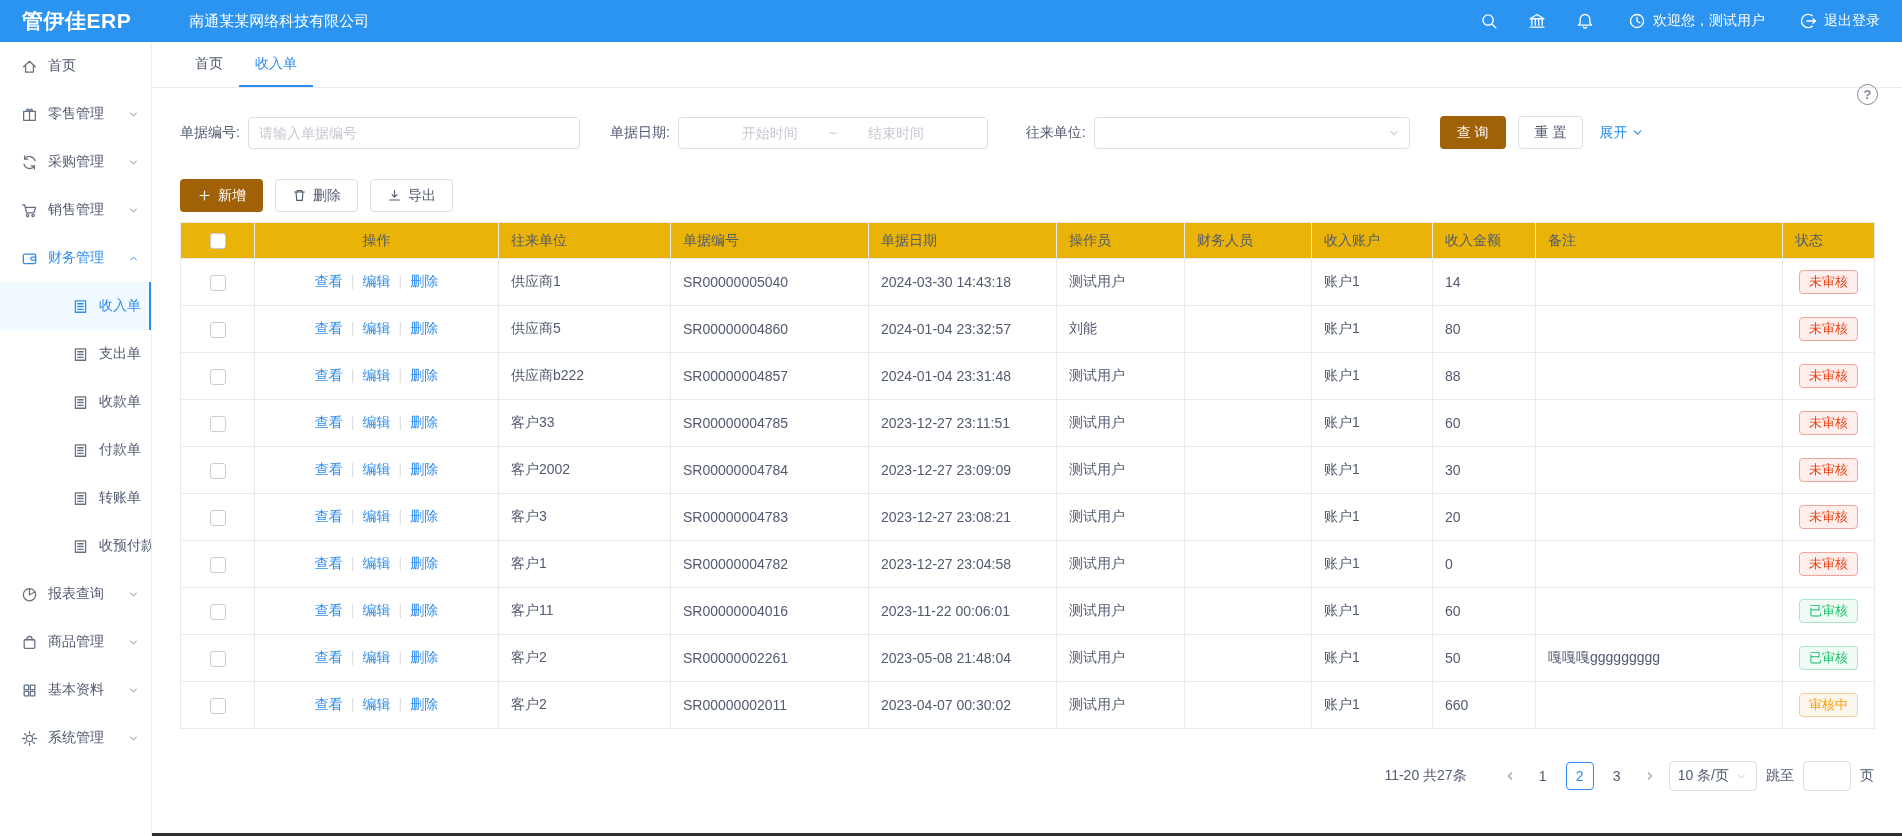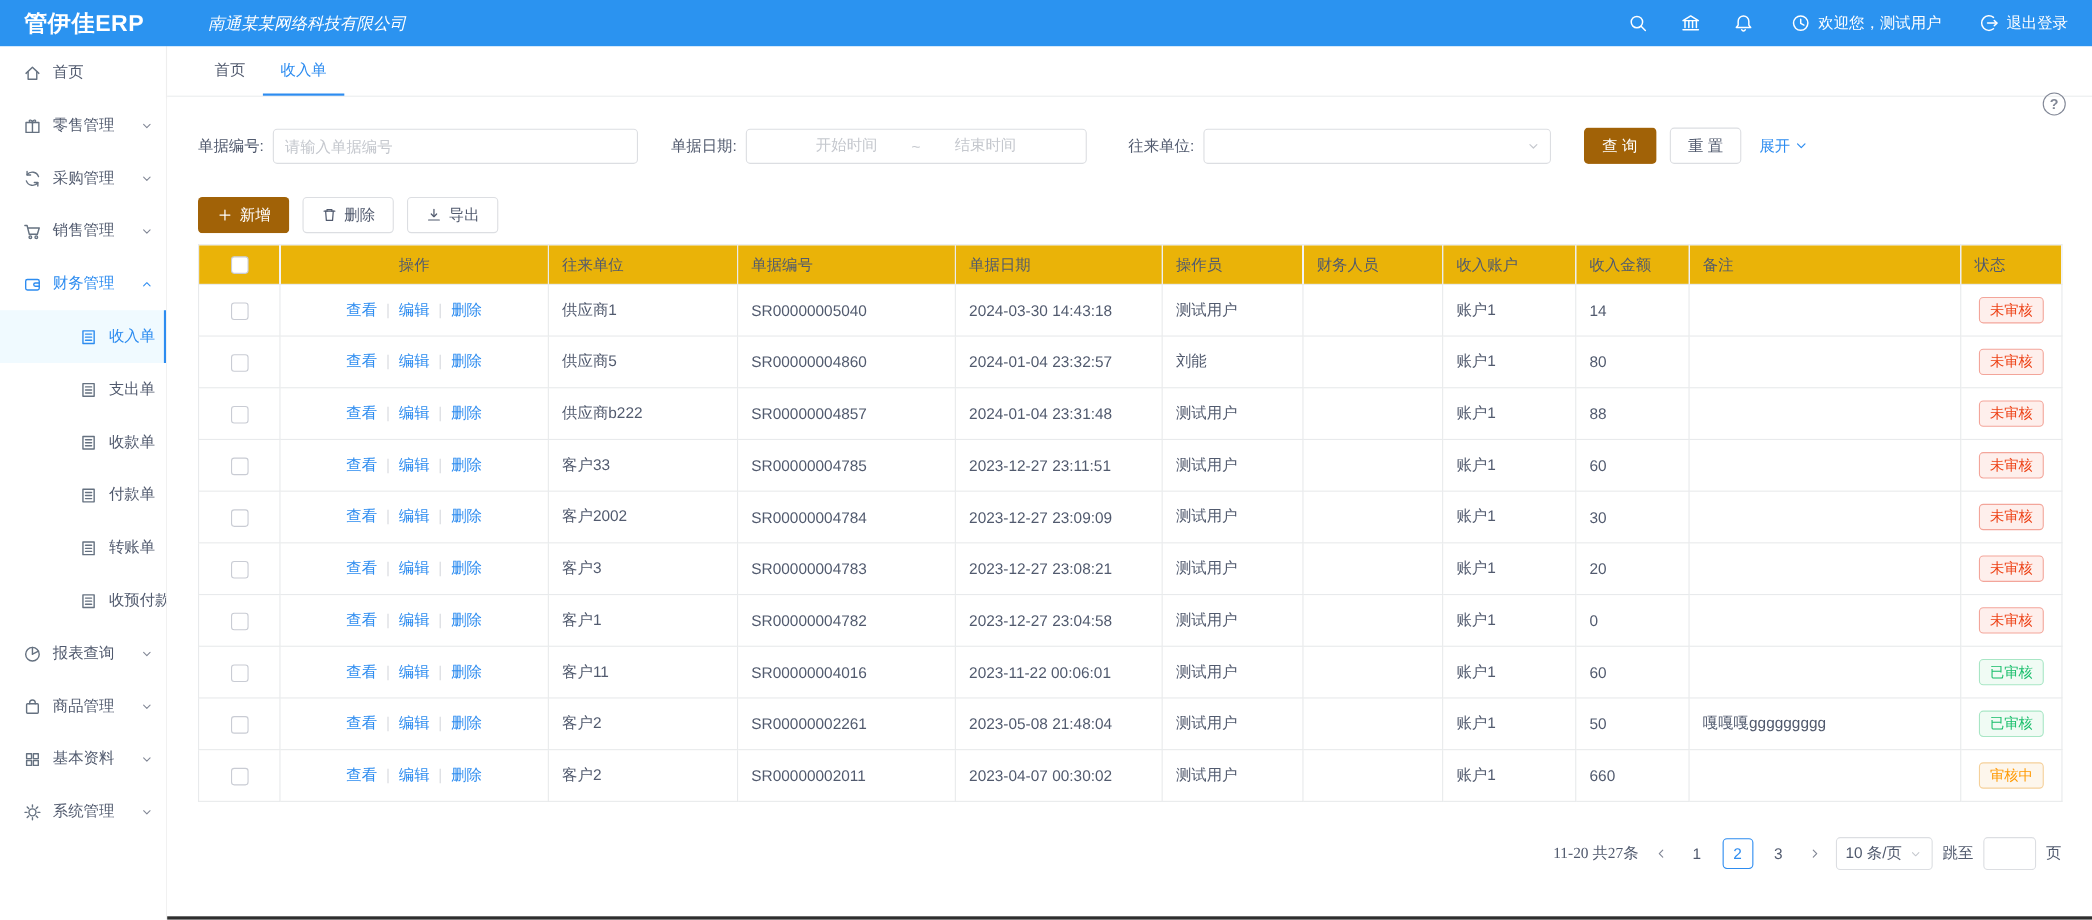--- a/index.html
+++ b/index.html
@@ -4,21 +4,21 @@
 <style>
   * { margin:0; padding:0; box-sizing:border-box; }
   html,body { width:1902px; height:836px; overflow:hidden; background:#fff;
     font-family:"Liberation Sans","DejaVu Sans",sans-serif; font-size:14px; color:#515a6e; }
   .icon svg { display:block; }
 
   
   .topbar { position:absolute; left:0; top:0; width:1902px; height:42px; background:#2b93f0;
     display:flex; align-items:center; color:#fff; z-index:10; }
   .logo { font-size:21px; font-weight:bold; margin-left:22px; letter-spacing:0.5px; }
-  .company { font-size:15px; margin-left:58px;font-style:italic; }
+  .company { font-size:15px; margin-left:58px; }
   .topbar-right { margin-left:auto; display:flex; align-items:center; margin-right:22px; }
   .tb-icon { margin-left:30px; cursor:pointer; display:flex; align-items:center; }
   .tb-group { display:flex; align-items:center; margin-left:34px; cursor:pointer; }
   .tb-group .icon { margin-right:7px; }
   .tb-text { font-size:14px; }
 
   
   .sidebar { position:absolute; left:0; top:42px; width:152px; bottom:0; background:#fff;
     border-right:1px solid #f0f0f0; overflow:hidden; }
   .side-item { height:48px; display:flex; align-items:center; padding-left:21px; cursor:pointer;
@@ -45,21 +45,21 @@
   .filter-row { display:flex; align-items:center; margin-top:28px; }
   .f-label { font-size:14px; color:#515a6e; white-space:nowrap; }
   .inp { height:32px; border:1px solid #dcdee2; border-radius:4px; background:#fff;
     font-size:14px; color:#515a6e; padding:0 10px; outline:none;
     font-family:"Liberation Sans","DejaVu Sans",sans-serif; }
   .inp::placeholder { color:#c5c8ce; }
   .doc-no-inp { width:332px; margin-left:8px; }
   .date-box { width:310px; height:32px; border:1px solid #dcdee2; border-radius:4px; margin-left:8px;
     display:flex; align-items:center; justify-content:center; }
   .date-box input { border:none; outline:none; width:110px; text-align:center; font-size:14px;
-    color:#515a6e; background:transparent; font-family:Liberation Mono, monospace; }
+    color:#515a6e; background:transparent; font-family:Liberation Sans, sans-serif; }
   .date-box input::placeholder { color:#c5c8ce; }
   .date-sep { color:#c5c8ce; padding:0 4px; }
   .sel-box { width:316px; height:32px; border:1px solid #dcdee2; border-radius:4px; margin-left:8px;
     display:flex; align-items:center; justify-content:flex-end; padding-right:8px; cursor:pointer; }
   .sel-box .chev { color:#c5c8ce; }
   .ml30 { margin-left:30px; } .ml38 { margin-left:38px; }
 
   .btn { height:33px; border-radius:4px; font-size:14px; display:inline-flex; align-items:center;
     justify-content:center; cursor:pointer; border:1px solid transparent; padding:0 16px; white-space:nowrap; }
   .btn-primary { background:#a16207; color:#fff; }
@@ -86,21 +86,21 @@
   .cbx { display:inline-block; width:16px; height:16px; border:1px solid #c9ccd4; border-radius:3px;
     background:#fff; vertical-align:middle; cursor:pointer; }
   .act-link { color:#2d8cf0; cursor:pointer; }
   .act-sep { color:#dcdee2; margin:0 8px; }
   .badge { display:inline-block; padding:3px 9px; border-radius:4px; font-size:13px; border:1px solid; line-height:1.3; }
 
   
   .pager { display:flex; align-items:center; justify-content:flex-end; margin-top:32px;
     color:#515a6e; font-size:14px; }
   .pager > * { margin-left:9px; }
-  .pg-total { margin-right:1px;font-family:Liberation Serif, serif; }
+  .pg-total { margin-right:24px; }
   .pg-arrow { color:#808695; cursor:pointer; display:flex; align-items:center; padding:0 3px; }
   .pg-num { min-width:28px; height:28px; display:inline-flex; align-items:center; justify-content:center;
     cursor:pointer; border-radius:4px; }
   .pg-num.active { border:1px solid #2d8cf0; color:#2d8cf0; }
   .pg-size { height:30px; border:1px solid #dcdee2; border-radius:4px; padding:0 8px; display:flex;
     align-items:center; cursor:pointer; }
   .pg-size .chev { color:#c5c8ce; margin-left:6px; }
   .pg-jump-input { width:48px; height:30px; text-align:center; }
 
   .bottom-line { position:absolute; left:152px; right:0; bottom:0; height:3px; background:#2f2f2f; }

